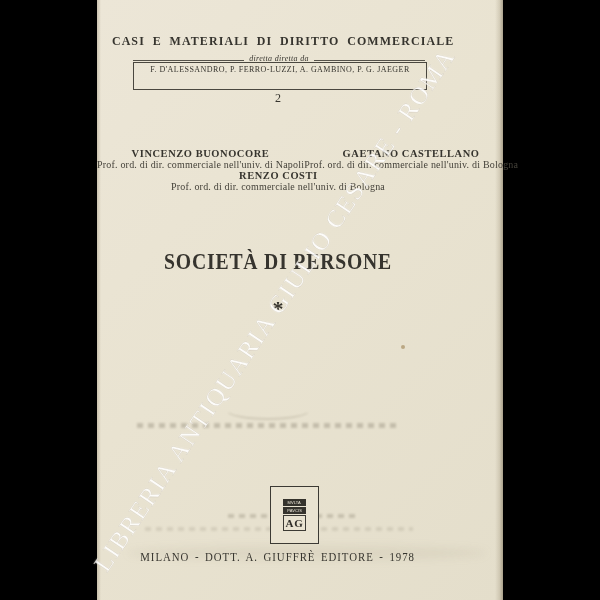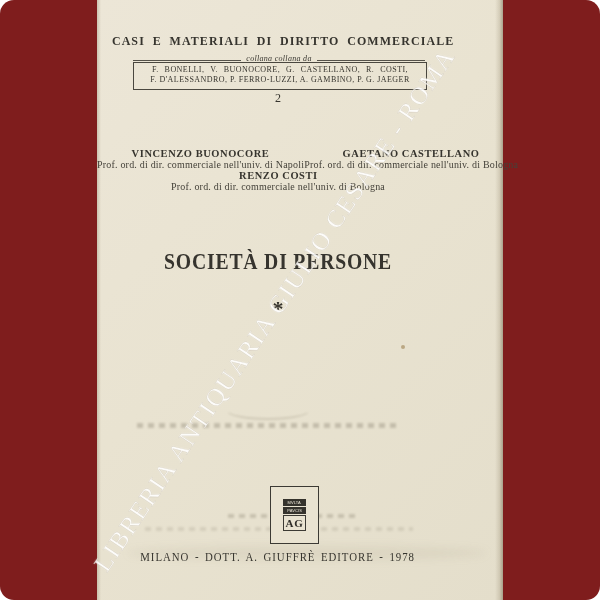--- a/index.html
+++ b/index.html
@@ -1,20 +1,19 @@
 <!DOCTYPE html>
 <html><head>
 <meta charset="utf-8">
 <style>
   html,body{margin:0;padding:0;background:#ffffff;}
   .stage{
-    position:relative;width:600px;height:600px;background:#7f1d1d;
+    position:relative;width:600px;height:600px;background:#000000;
     overflow:hidden;font-family:"Liberation Serif","DejaVu Serif",serif;
     color:#36342e;
-    border-radius:14px;
   }
   
   .page{
     position:absolute;left:97px;top:0;width:406px;height:600px;
     background:linear-gradient(135deg,#ece6d7 0%,#e9e3d1 45%,#e4decb 100%);
   }
   .page-edge-right{
     position:absolute;right:0;top:0;bottom:0;width:8px;
     background:linear-gradient(to right,rgba(120,105,75,0) 0%,rgba(120,105,75,0.18) 55%,rgba(95,83,58,0.45) 100%);
   }
@@ -104,26 +103,25 @@
     <div class="page-edge-left"></div>
     <div class="page-edge-right"></div>
     <div class="bottom-smudge"></div>
 
     <div class="row series-title">
       <span>CASI E MATERIALI DI DIRITTO COMMERCIALE</span>
     </div>
 
     <div class="collana-row" style="position:absolute;">
       <div class="collana-rule"></div>
-      <div class="collana-label">collana collana da</div>
+      <div class="collana-label">diretta diretta da</div>
       <div class="collana-rule"></div>
     </div>
 
     <div class="row editors-box">
-      <div class="editors-line first">F. BONELLI, V. BUONOCORE, G. CASTELLANO, R. COSTI,</div>
       <div class="editors-line">F. D'ALESSANDRO, P. FERRO-LUZZI, A. GAMBINO, P. G. JAEGER</div>
     </div>
 
     <div class="row volume-number">2</div>
 
     <div class="row authors-row">
       <div class="author">
         <div class="author-name"><span>VINCENZO BUONOCORE</span></div>
         <div class="author-affil">Prof. ord. di dir. commerciale nell'univ. di Napoli</div>
       </div>

